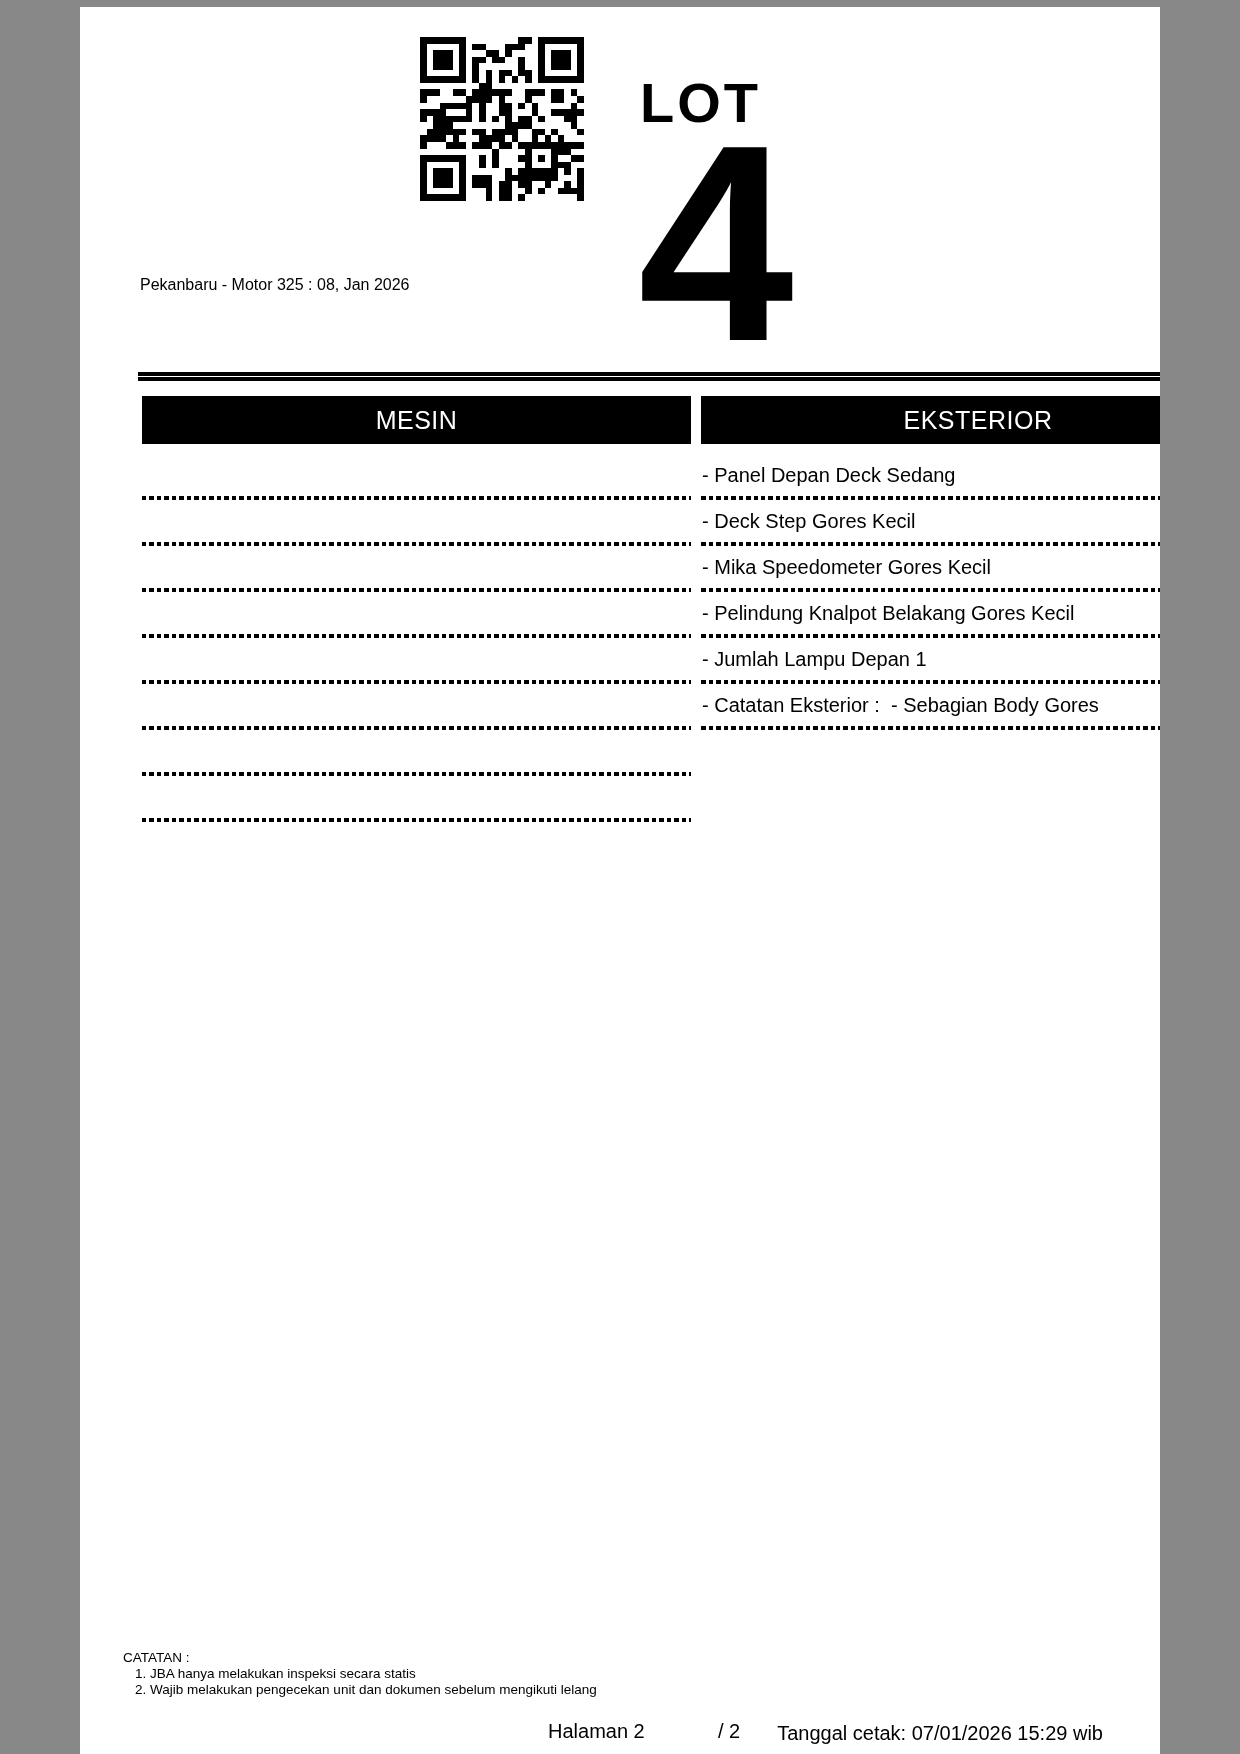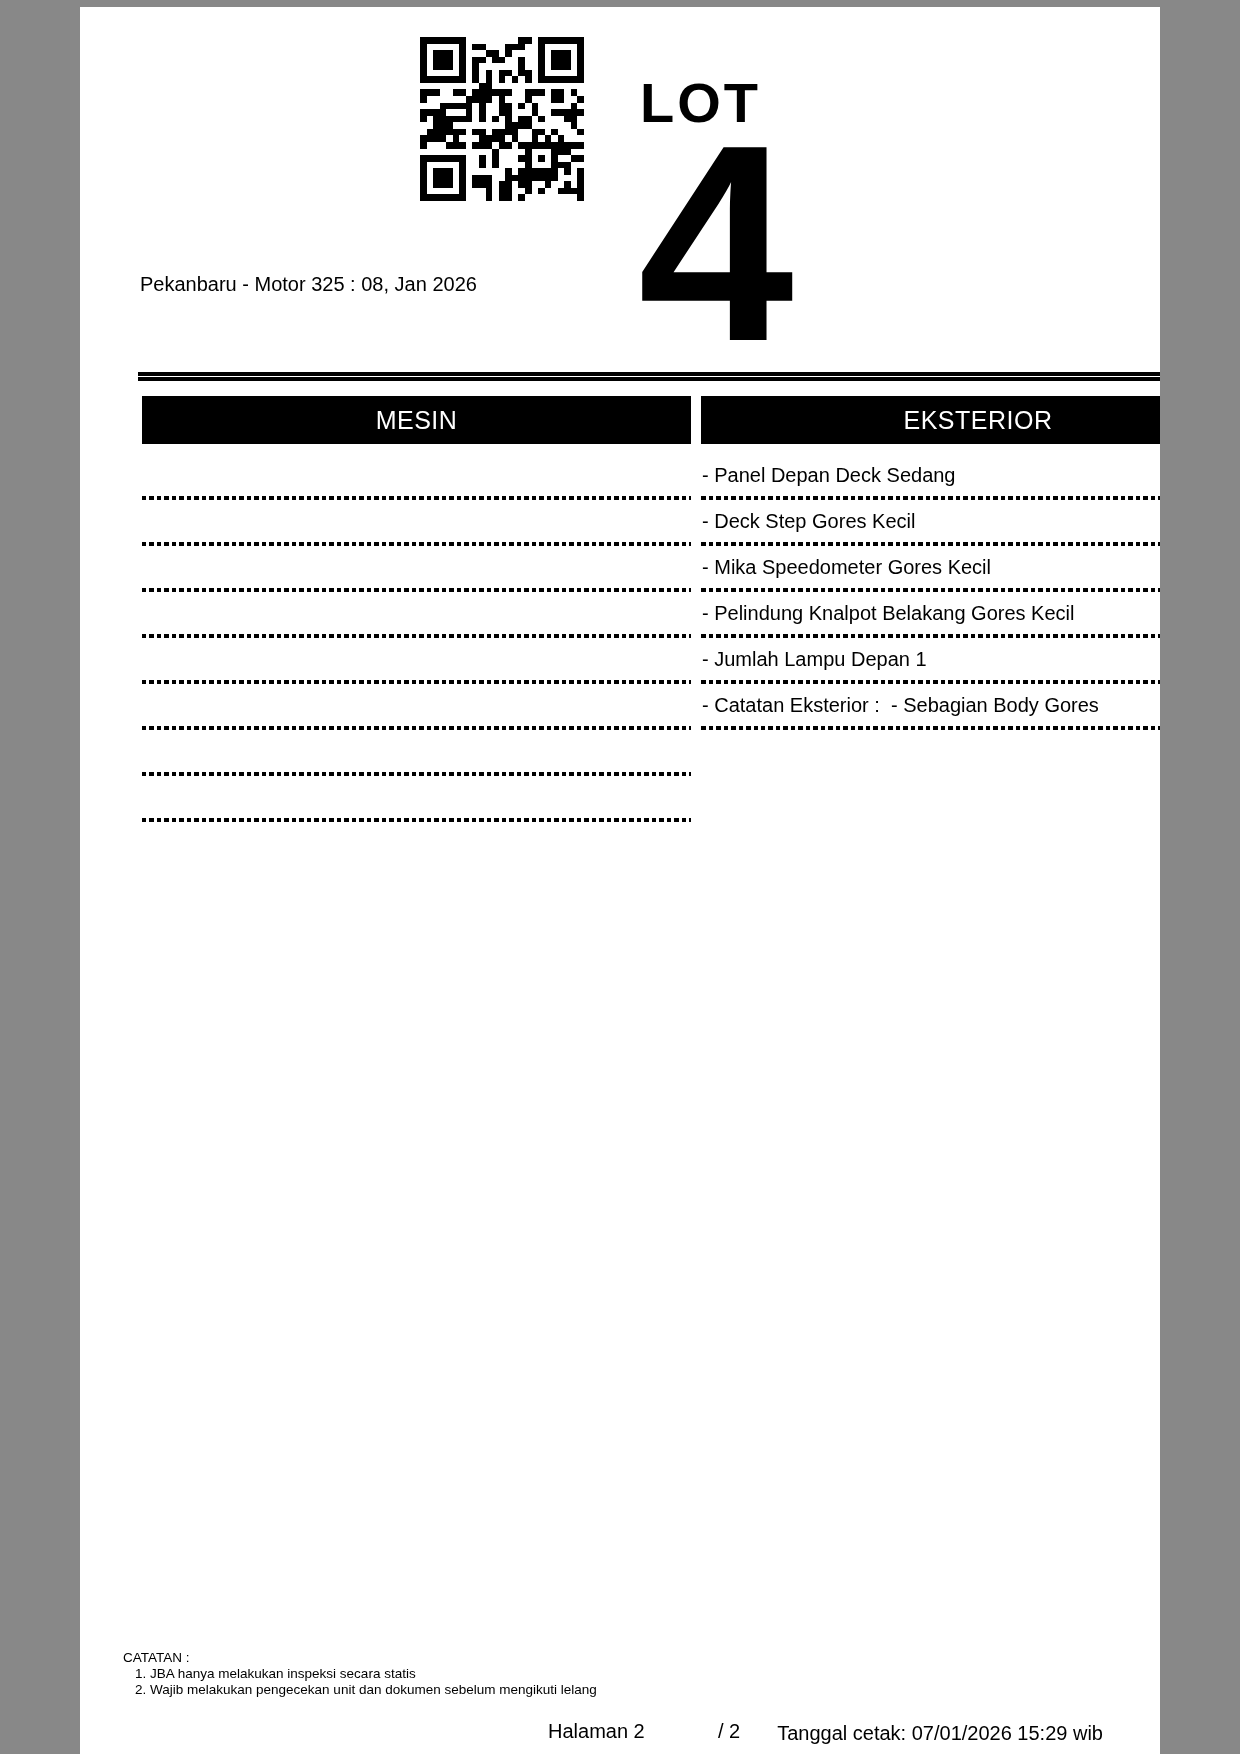--- a/index.html
+++ b/index.html
@@ -21,21 +21,21 @@
   .lot-label{
     position:absolute;left:560px;top:68px;
     font-size:56px;line-height:56px;font-weight:bold;letter-spacing:3px;
   }
   .lot-number{
     position:absolute;left:558px;top:96px;
     font-size:280px;line-height:280px;font-weight:bold;
   }
   .head-text{
     position:absolute;left:60px;top:262px;
-    font-size:20px;line-height:31.5px;
+    font-size:16px;line-height:31.5px;
     white-space:pre;
     text-align:center;
   }
   
   .rule-double{
     position:absolute;left:58px;top:365px;width:1117px;height:9px;
     border-top:4px solid var(--ink);
     border-bottom:4px solid var(--ink);
     box-sizing:border-box;
     background:transparent;

